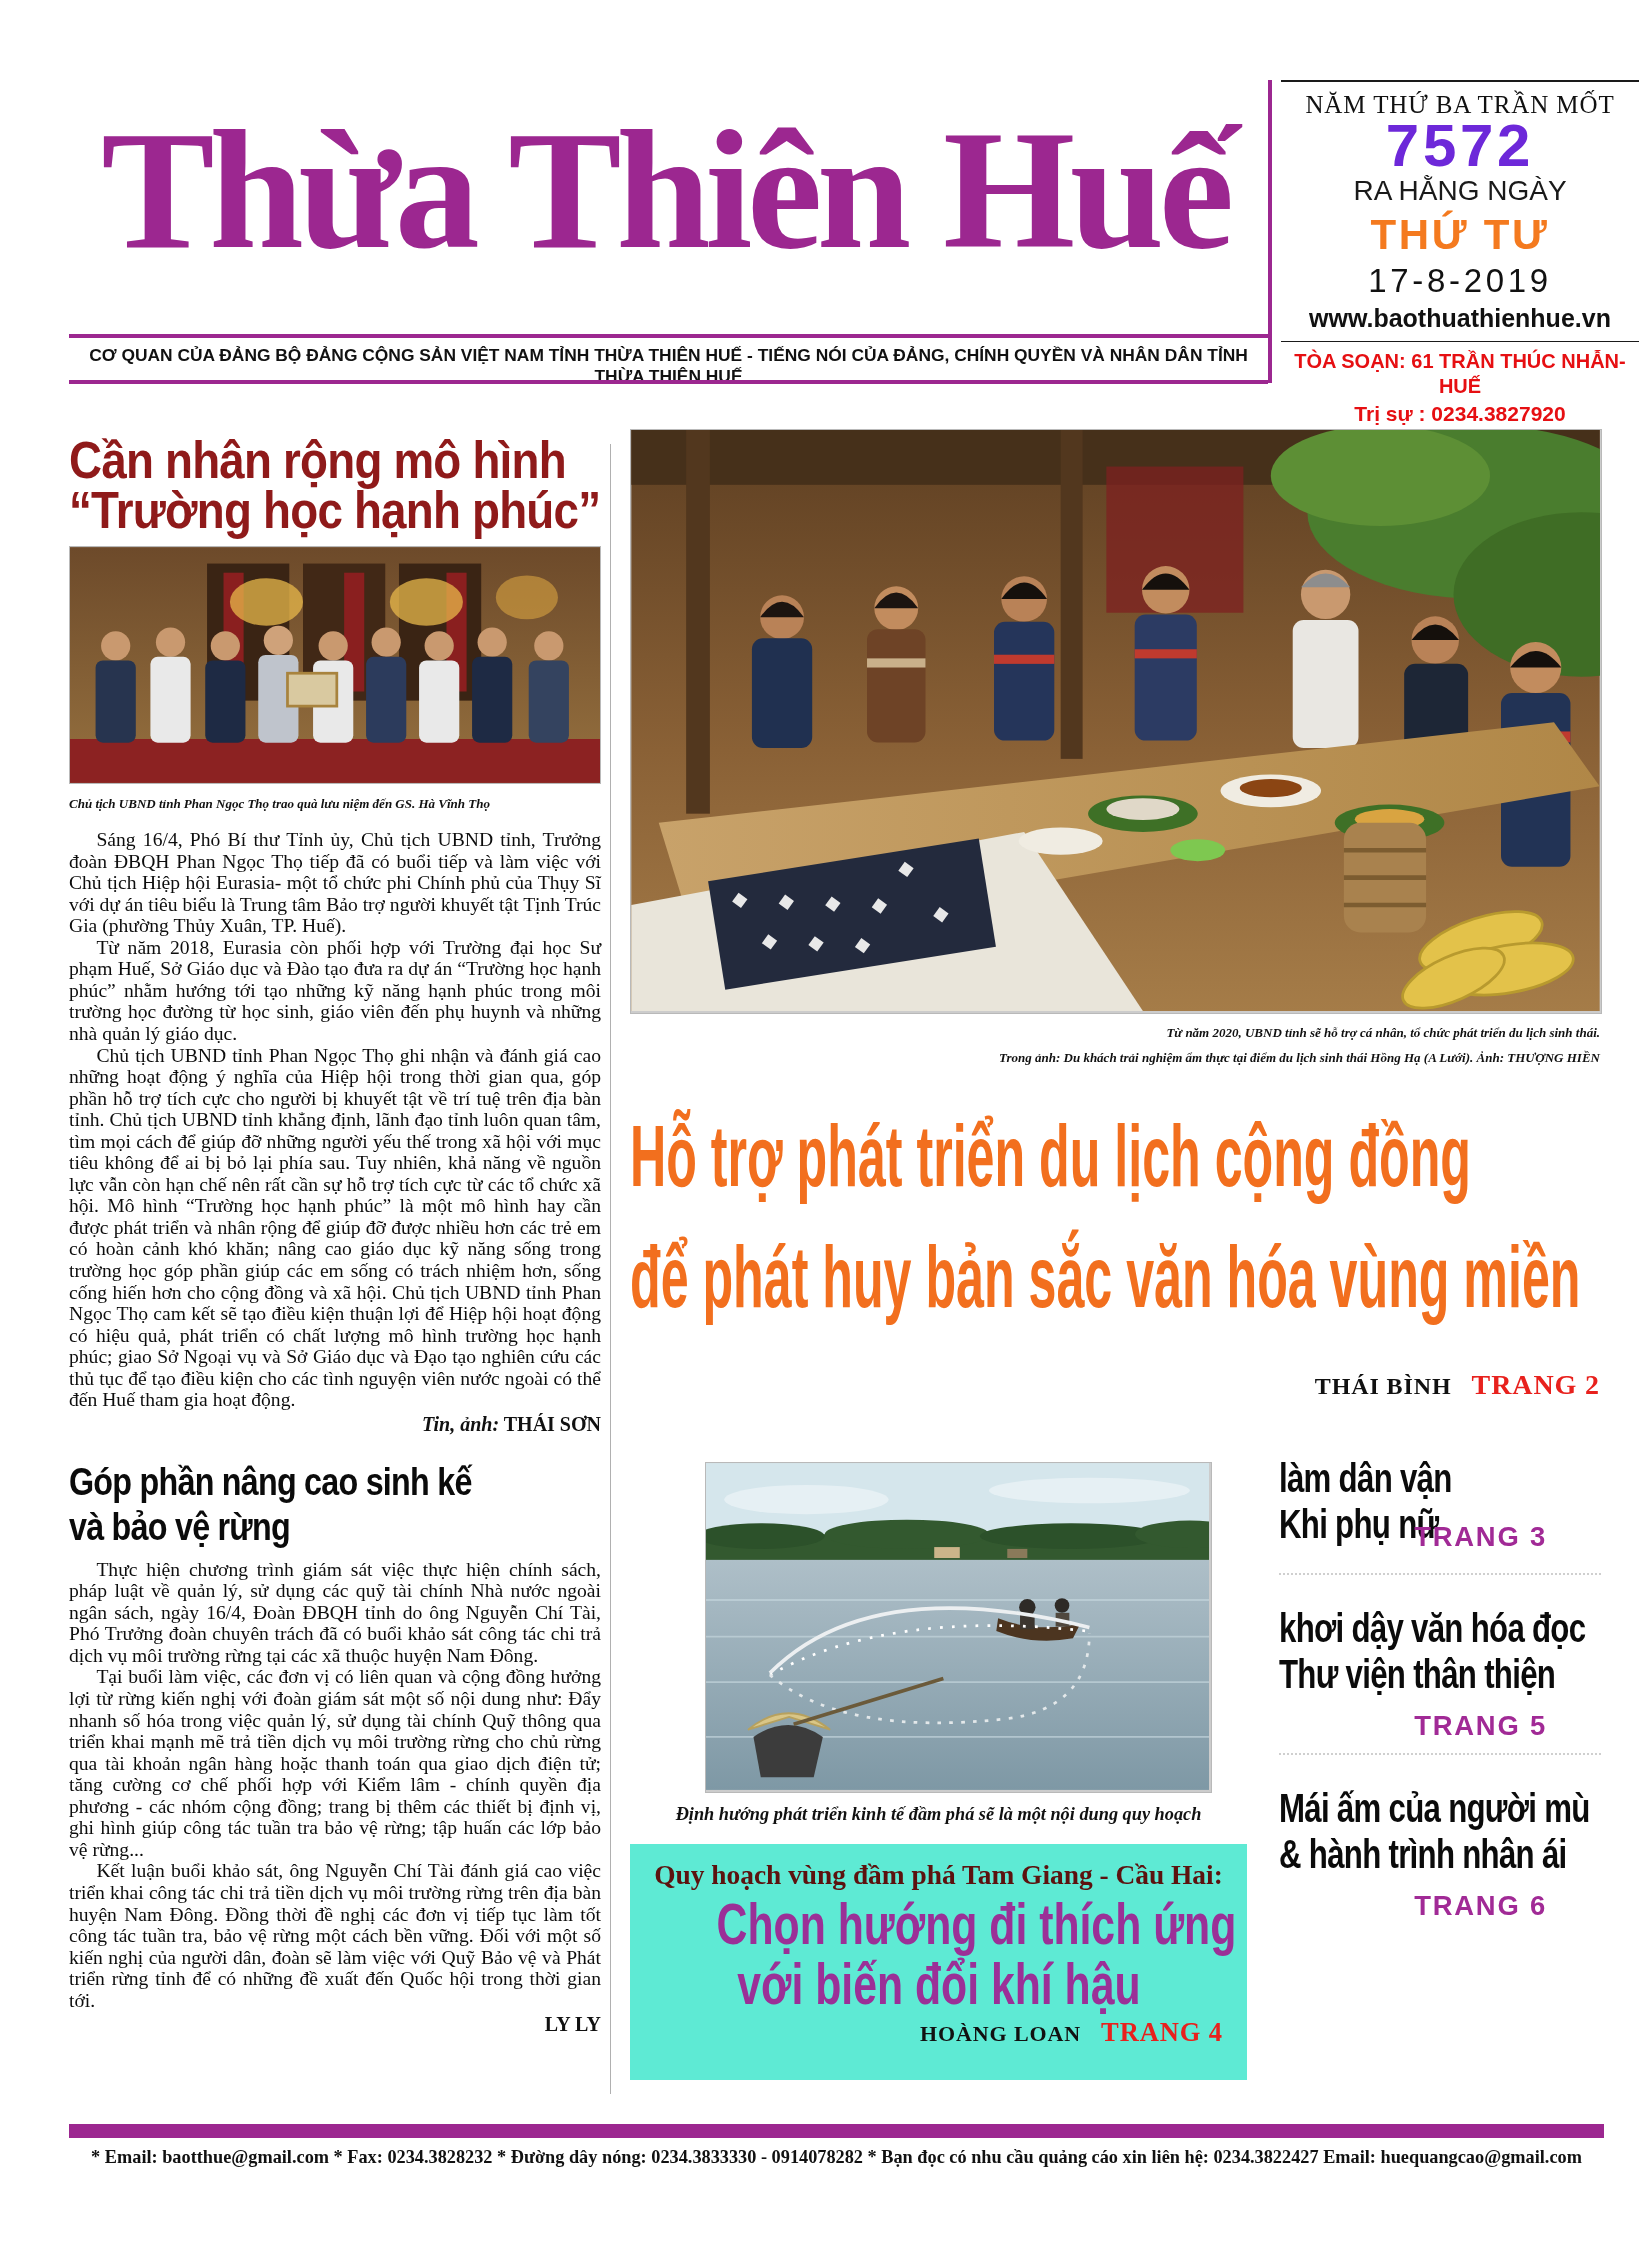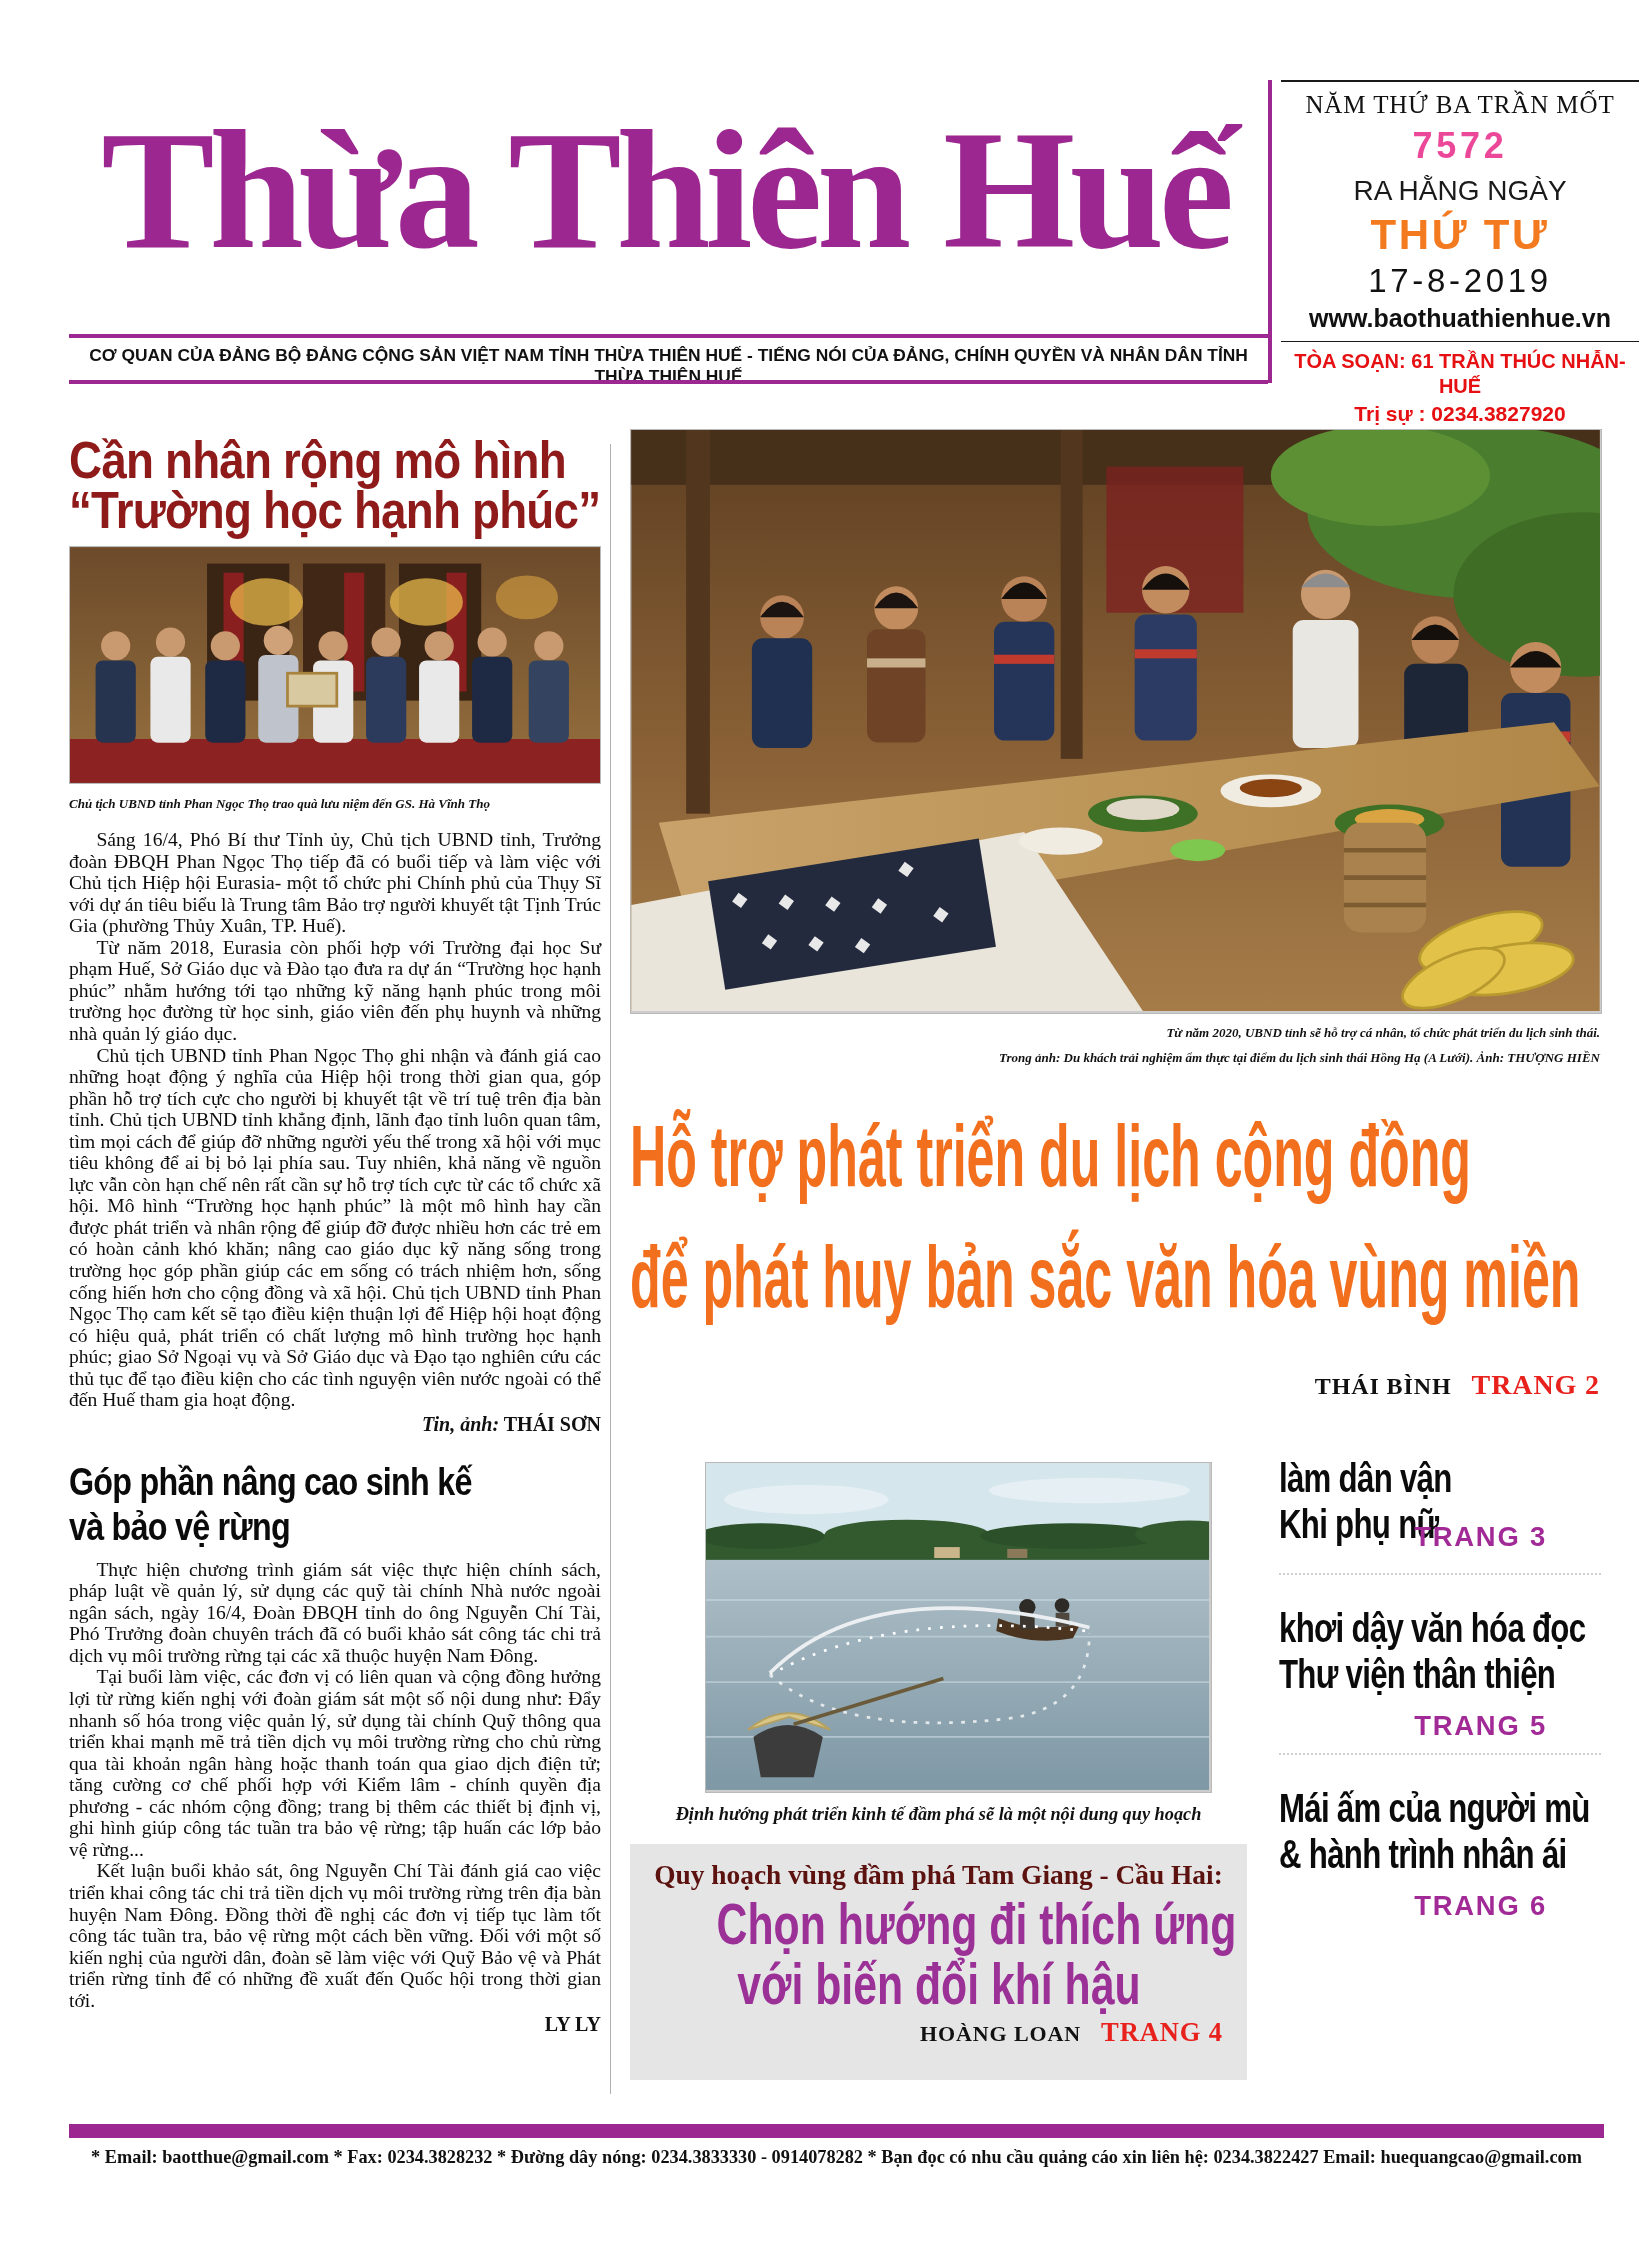--- a/index.html
+++ b/index.html
@@ -8,21 +8,21 @@
   .abs{position:absolute;}
 
   
   .masthead{left:64px;top:53px;width:1202px;height:283px;text-align:center;
             font-family:"Liberation Serif",serif;font-weight:bold;
             font-size:170px;line-height:274px;color:#9c2790;letter-spacing:-5.5px;}
   .info-col{left:1281px;top:80px;width:358px;text-align:center;
             font-family:"Liberation Sans",sans-serif;}
   .info-top-rule{border-top:2.7px solid #1a1a1a;margin-bottom:9.1px;}
   .year-line{font-family:"Liberation Serif",serif;font-size:25px;letter-spacing:0.9px;color:#111;}
-  .issue-number{font-size:36px;font-weight:bold;color:#ec4899;letter-spacing:3.7px;line-height:53px;}
+  .issue-number{font-size:60px;font-weight:bold;color:#6d28d9;letter-spacing:3.7px;line-height:53px;}
   .frequency{font-size:28px;color:#1a1a1a;line-height:37px;}
   .weekday{font-size:42px;font-weight:bold;color:#f47a1f;letter-spacing:2.7px;line-height:51px;}
   .pub-date{font-size:33px;color:#111;letter-spacing:3.7px;line-height:42px;}
   .website{font-size:25px;font-weight:bold;color:#111;line-height:33px;}
   .info-mid-rule{border-top:1.8px solid #1a1a1a;margin-top:5.5px;margin-bottom:7.3px;}
   .office{font-size:20px;font-weight:bold;color:#e60f12;line-height:25.6px;}
   .admin-phone{font-size:21px;font-weight:bold;color:#e60f12;line-height:27.4px;}
   .vert-magenta{left:1268px;top:80px;width:3.7px;height:303px;background:#9c2790;}
   .rule-magenta{height:3.7px;background:#9c2790;}
   .subtitle{left:69px;top:345px;width:1199px;text-align:center;
@@ -52,21 +52,21 @@
   .h-main{left:630px;top:1095px;width:973px;font-family:"Liberation Sans",sans-serif;
           font-weight:bold;color:#f26f1e;font-size:88px;line-height:121px;letter-spacing:0;}
   .h-main .cond{transform:scaleX(0.57);}
   .main-byline{left:630px;top:1369px;width:970px;text-align:right;}
   .author-name{font-weight:bold;font-size:24px;color:#111;letter-spacing:0.9px;}
   .page-ref-red{font-weight:bold;font-size:28px;color:#e8211d;margin-left:16.4px;letter-spacing:0.9px;}
 
   
   .lagoon-photo{left:705px;top:1462px;width:505px;height:329px;}
   .lagoon-cap{left:630px;top:1802px;width:617px;text-align:center;}
-  .gray-box{left:630px;top:1844px;width:617px;height:236px;background:#e5e5e5;text-align:center;}
+  .gray-box{left:630px;top:1844px;width:617px;height:236px;background:#5eead4;text-align:center;}
   .kicker{font-weight:bold;font-size:27.4px;color:#5c120f;margin-top:12.8px;line-height:37px;}
   .h-lagoon{font-family:"Liberation Sans",sans-serif;font-weight:bold;color:#9b3097;
             font-size:57px;line-height:60px;letter-spacing:0;}
   .h-lagoon .cond{transform-origin:center bottom;transform:scaleX(0.75);}
   .lagoon-byline{text-align:right;padding-right:24px;margin-top:3.7px;}
   .lagoon-byline .author-name{font-size:22px;}
   .lagoon-byline .page-ref-red{font-size:26.5px;}
 
   
   .teaser{left:1279px;width:325px;font-family:"Liberation Sans",sans-serif;}

